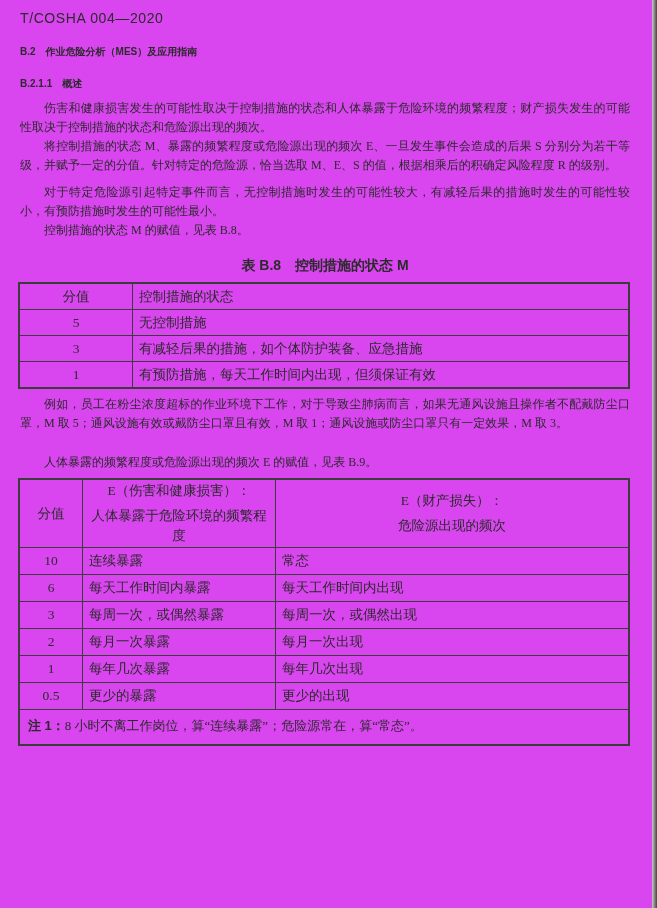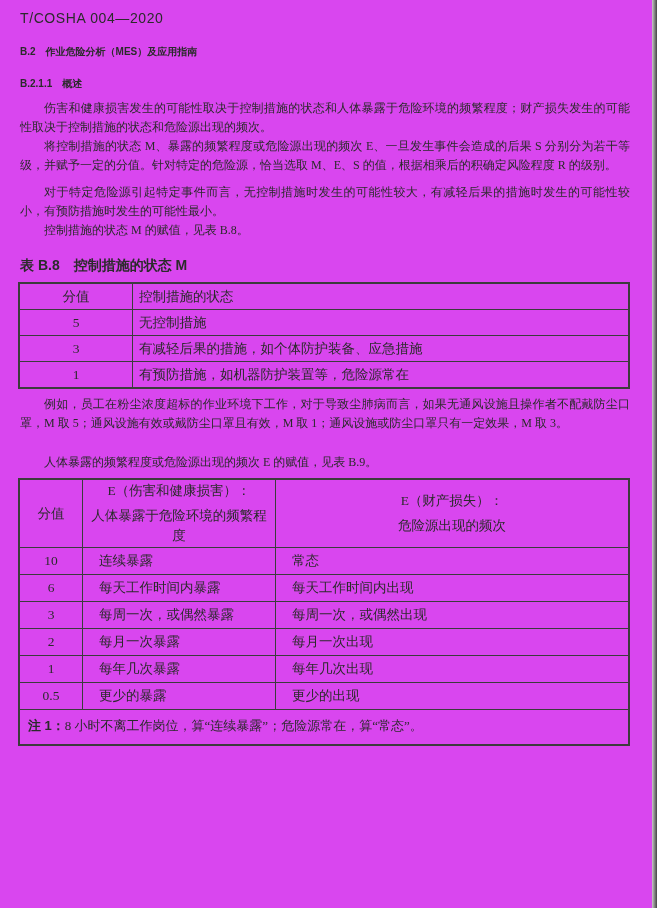--- a/index.html
+++ b/index.html
@@ -30,21 +30,21 @@
   .h-sub2 { margin-top:14px; }
   .para {
     font-size:12px; line-height:19px;
     text-align:justify; text-indent:2em;
     margin:0;
   }
   .para-first { margin-top:6px; }
   .para-gap   { margin-top:8px; }
   .para-alone { margin-top:20px; }
   .tbl-title {
-    font-weight:bold; font-size:14px; line-height:17px;
+    text-align:center; font-weight:bold; font-size:14px; line-height:17px;
     font-family:"Liberation Sans","DejaVu Sans",sans-serif;
     margin-top:17px;
   }
   .tbl-title-b9 { margin-top:6px; }
   table {
     border-collapse:collapse;
     width:612px;
     margin-left:-2px;
     margin-top:8px;
     table-layout:fixed;
@@ -60,21 +60,21 @@
   }
   .tb8 .col-score { width:100px; text-align:center; }
   .tb8 .col-desc  { text-align:left; }
   .tb9 { margin-top:6px; }
   .tb9 .col-score { width:50px; text-align:center; }
   .tb9 .col-e1    { width:180px; }
   .tb9 td.hdr     { text-align:center; height:48px; }
   .tb9 .hdr-line  { line-height:20px; }
   .tb9 .hdr-gap   { margin-top:5px; }
   .tb9 td.data    { height:24px; }
-  .tb9 td.data.lft{ padding-left:16px; }
+  .tb9 td.data.lft{ padding-left:6px; }
   .tb9 td.notes   { height:auto; padding:4px 8px 6px 8px; }
   .note-line {
     font-size:13px; line-height:24px; white-space:nowrap;
     text-indent:0;
   }
   .note-label {
     font-weight:bold;
     font-family:"Liberation Sans","DejaVu Sans",sans-serif;
   }
 </style>
@@ -107,21 +107,21 @@
       <tr>
         <td class="col-score">5</td>
         <td class="col-desc">无控制措施</td>
       </tr>
       <tr>
         <td class="col-score">3</td>
         <td class="col-desc">有减轻后果的措施，如个体防护装备、应急措施</td>
       </tr>
       <tr>
         <td class="col-score">1</td>
-        <td class="col-desc">有预防措施，如机器防护装置等，危险源常在</td>
+        <td class="col-desc">有预防措施，每天工作时间内出现，但须保证有效</td>
       </tr>
     </tbody>
   </table>
 
   <p class="para para-first">例如，员工在粉尘浓度超标的作业环境下工作，对于导致尘肺病而言，如果无通风设施且操作者不配戴防尘口罩，M 取 5；通风设施有效或戴防尘口罩且有效，M 取 1；通风设施或防尘口罩只有一定效果，M 取 3。</p>
 
 
   <p class="para para-alone">人体暴露的频繁程度或危险源出现的频次 E 的赋值，见表 B.9。</p>
 
 

